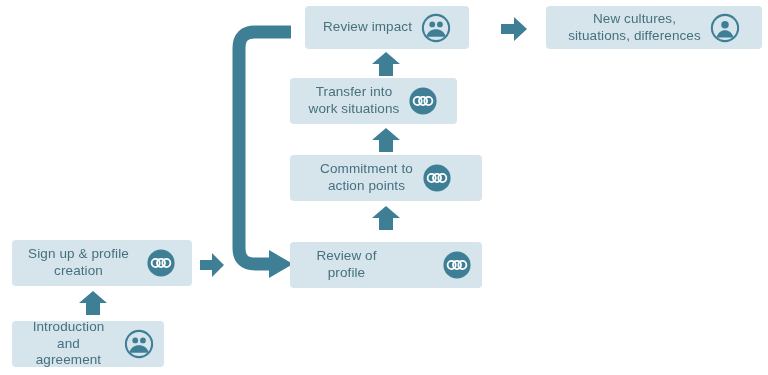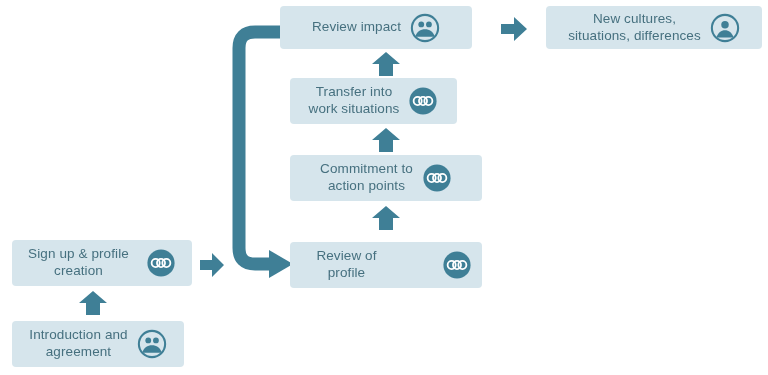--- a/index.html
+++ b/index.html
@@ -37,27 +37,27 @@
   }
   .box-icon {
     flex: 0 0 auto;
     margin-left: 9px;
     width: 30px;
     height: 30px;
     display: block;
   }
 
   
-  #box-review-impact      { left: 280px; top: 6px;   width: 192px; height: 43px; }
+  #box-review-impact      { left: 305px; top: 6px;   width: 164px; height: 43px; }
   #box-new-cultures       { left: 546px; top: 6px;   width: 216px; height: 43px; }
   #box-transfer           { left: 290px; top: 78px;  width: 167px; height: 46px; }
   #box-commitment         { left: 290px; top: 155px; width: 192px; height: 46px; justify-content: center; }
   #box-review-profile     { left: 290px; top: 242px; width: 192px; height: 46px; gap: 40px; }
   #box-signup             { left: 12px;  top: 240px; width: 180px; height: 46px; gap: 8px; }
-  #box-introduction       { left: 12px;  top: 321px; width: 172px; height: 46px; }
+  #box-introduction       { left: 12px;  top: 321px; width: 152px; height: 46px; }
 
   
   .arrow {
     position: absolute;
   }
   .arrow svg { display: block; }
 
   #arrow-up-commitment-transfer { left: 371px; top: 127px; }
   #arrow-up-transfer-review     { left: 371px; top: 51px;  }
   #arrow-up-profile-commitment  { left: 371px; top: 205px; }

